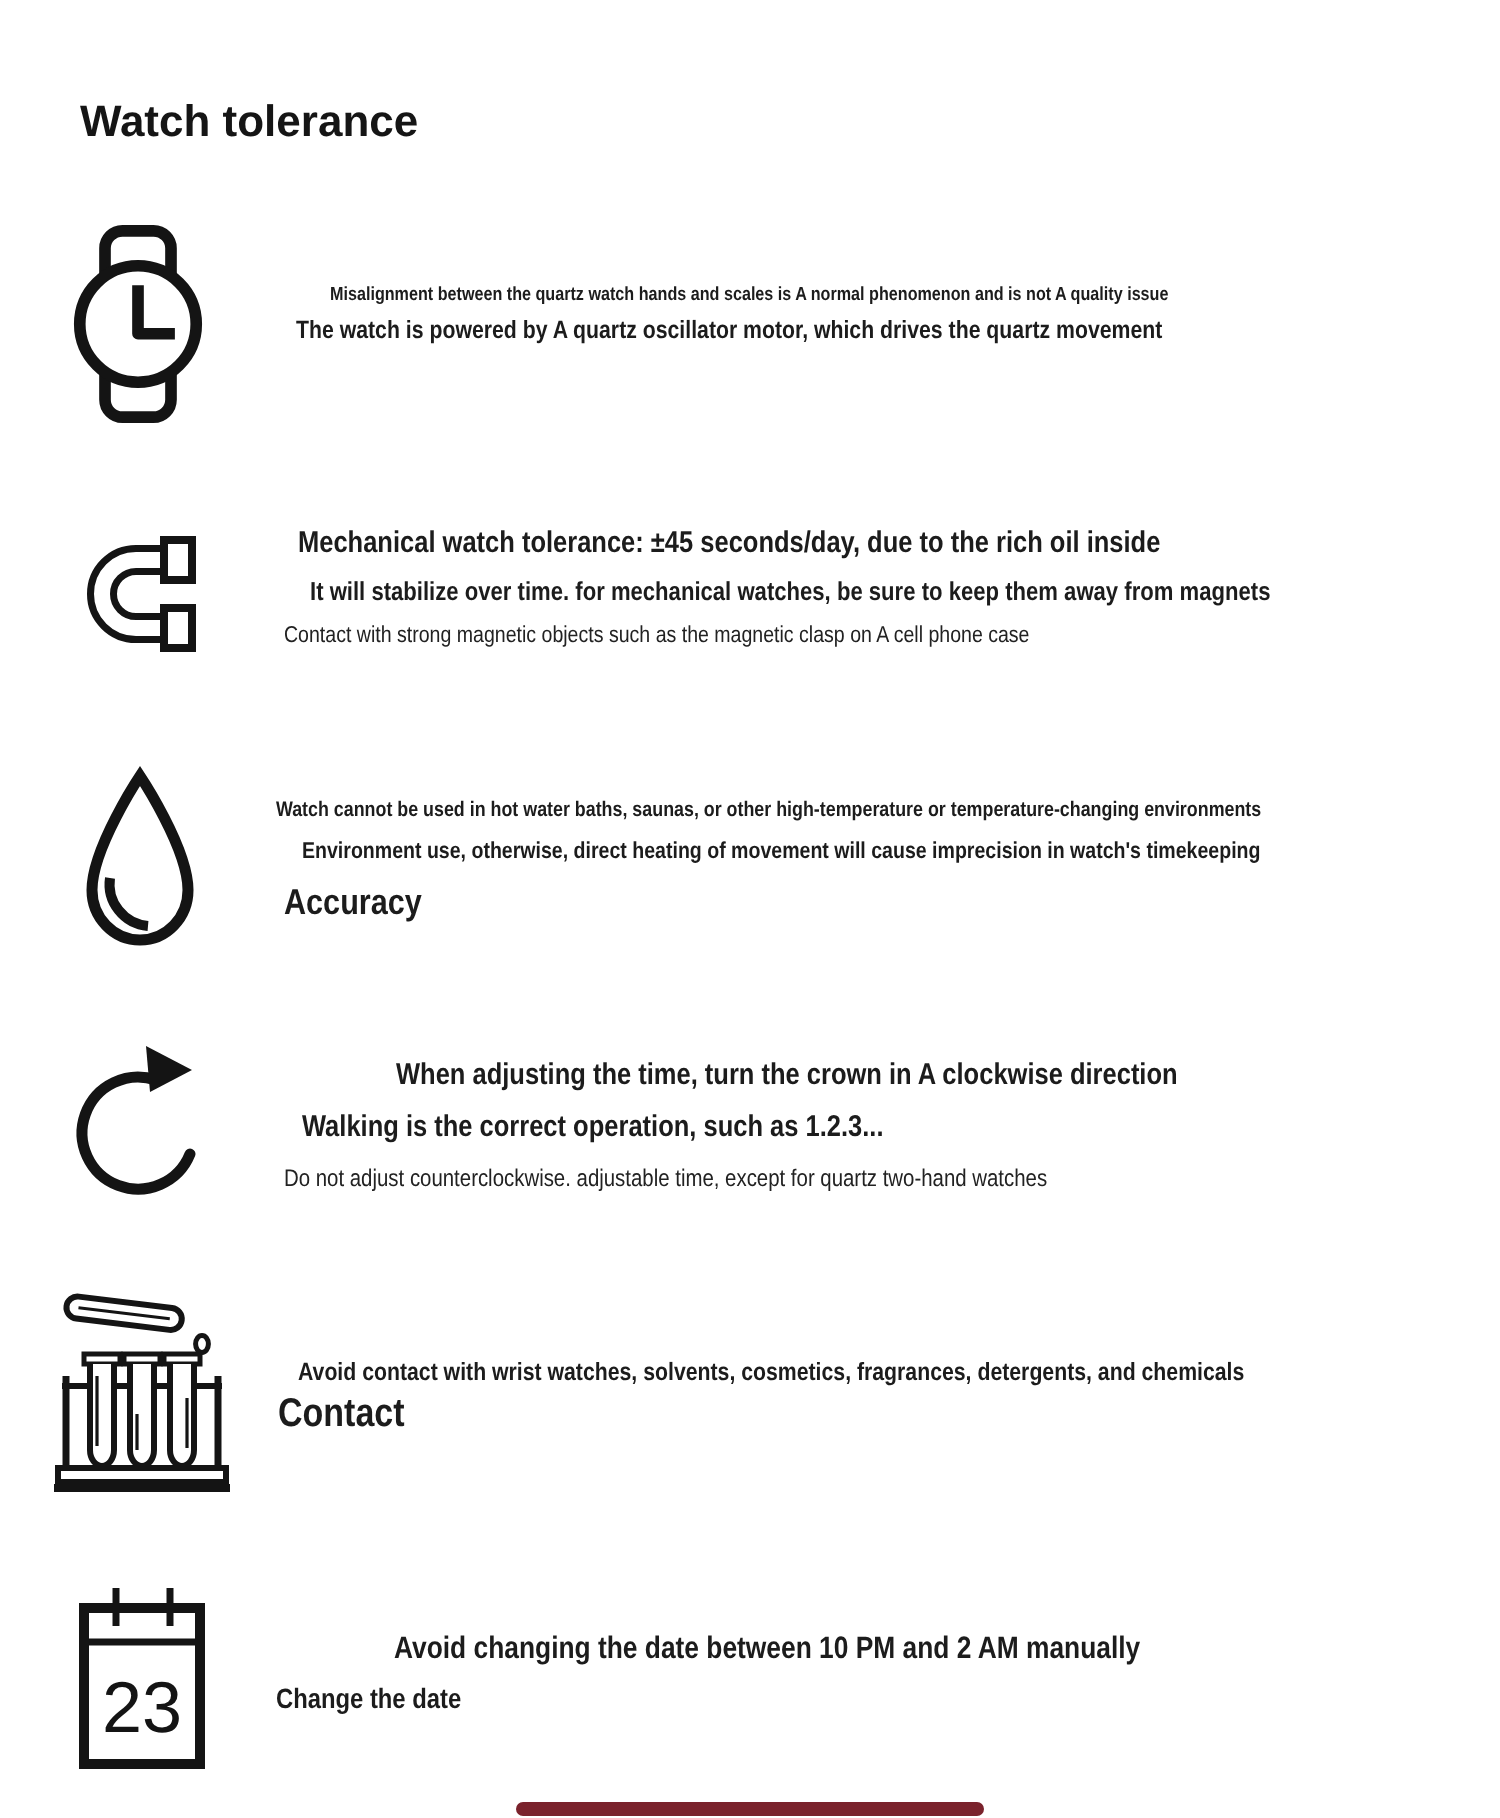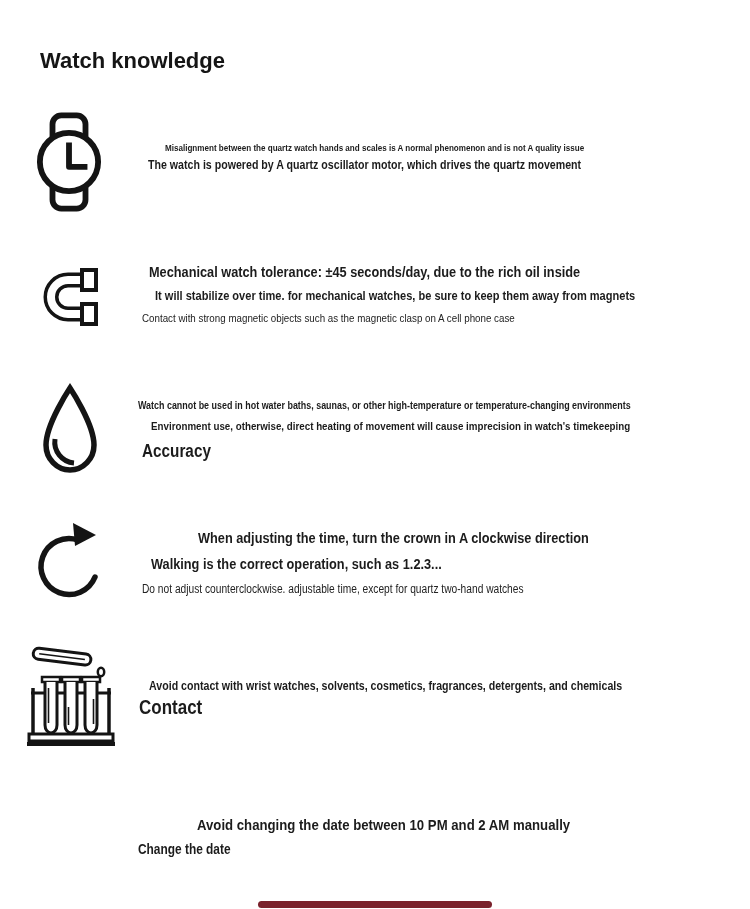--- a/index.html
+++ b/index.html
@@ -29,21 +29,21 @@
   .home-indicator{
     position:absolute;left:258px;top:901px;
     width:234px;height:7px;border-radius:3.5px;
   }
 </style>
 </head>
 <body>
 
 <div class="canvas">
 
-  <h1 class="title">Watch knowledge</h1>
+  <h1 class="title">Watch tolerance</h1>
 
   <div class="icon-box" style="left:36px;top:110px;">
     <svg width="66" height="104" viewBox="0 0 68 104" fill="none">
       <rect x="17" y="4" width="34" height="96" rx="9" stroke="#141414" stroke-width="6" fill="#fff"></rect>
       <circle cx="34" cy="52" r="30" stroke="#141414" stroke-width="6" fill="#fff"></circle>
       <polyline points="34,32 34,57 53,57" stroke="#141414" stroke-width="6" fill="none" stroke-linejoin="round"></polyline>
     </svg>
   </div>
   <div class="line b" style="left:165px;top:142px;font-size:9.5px;">Misalignment between the quartz watch hands and scales is A normal phenomenon and is not A quality issue</div>
   <div class="line b" style="left:148px;top:158px;font-size:12.5px;">The watch is powered by A quartz oscillator motor, which drives the quartz movement</div>
@@ -102,18 +102,27 @@
       <rect x="55" y="36" width="18" height="5" stroke="#141414" stroke-width="2.5" fill="#fff"></rect>
       <path d="M58,41 V84 a6,8 0 0 0 12,0 V41" stroke="#141414" stroke-width="3" fill="#fff"></path>
       <line x1="66.5" y1="58" x2="66.5" y2="83" stroke="#141414" stroke-width="1.6"></line>
       <rect x="2" y="93" width="84" height="7" stroke="#141414" stroke-width="3" fill="#fff"></rect>
       <line x1="0" y1="103" x2="88" y2="103" stroke="#141414" stroke-width="4"></line>
     </svg>
   </div>
   <div class="line b" style="left:149px;top:679px;font-size:12.5px;">Avoid contact with wrist watches, solvents, cosmetics, fragrances, detergents, and chemicals</div>
   <div class="line b" style="left:139px;top:696px;font-size:20px;">Contact</div>
 
+  <div class="icon-box" style="left:36px;top:786px;">
+    <svg width="70" height="100" viewBox="0 0 70 100" fill="none">
+      <rect x="6" y="18" width="58" height="78" stroke="#141414" stroke-width="5" fill="#fff"></rect>
+      <line x1="6" y1="35" x2="64" y2="35" stroke="#141414" stroke-width="3.5"></line>
+      <line x1="22" y1="8" x2="22" y2="27" stroke="#141414" stroke-width="3.5"></line>
+      <line x1="49" y1="8" x2="49" y2="27" stroke="#141414" stroke-width="3.5"></line>
+      <text x="35" y="80" text-anchor="middle" font-size="36" fill="#141414">23</text>
+    </svg>
+  </div>
   <div class="line b" style="left:197px;top:816px;font-size:15.5px;">Avoid changing the date between 10 PM and 2 AM manually</div>
   <div class="line b" style="left:138px;top:841px;font-size:14px;">Change the date</div>
 
   <div class="home-indicator" style="background: rgb(122, 34, 44);"></div>
 
 </div>
 
 </body></html>

